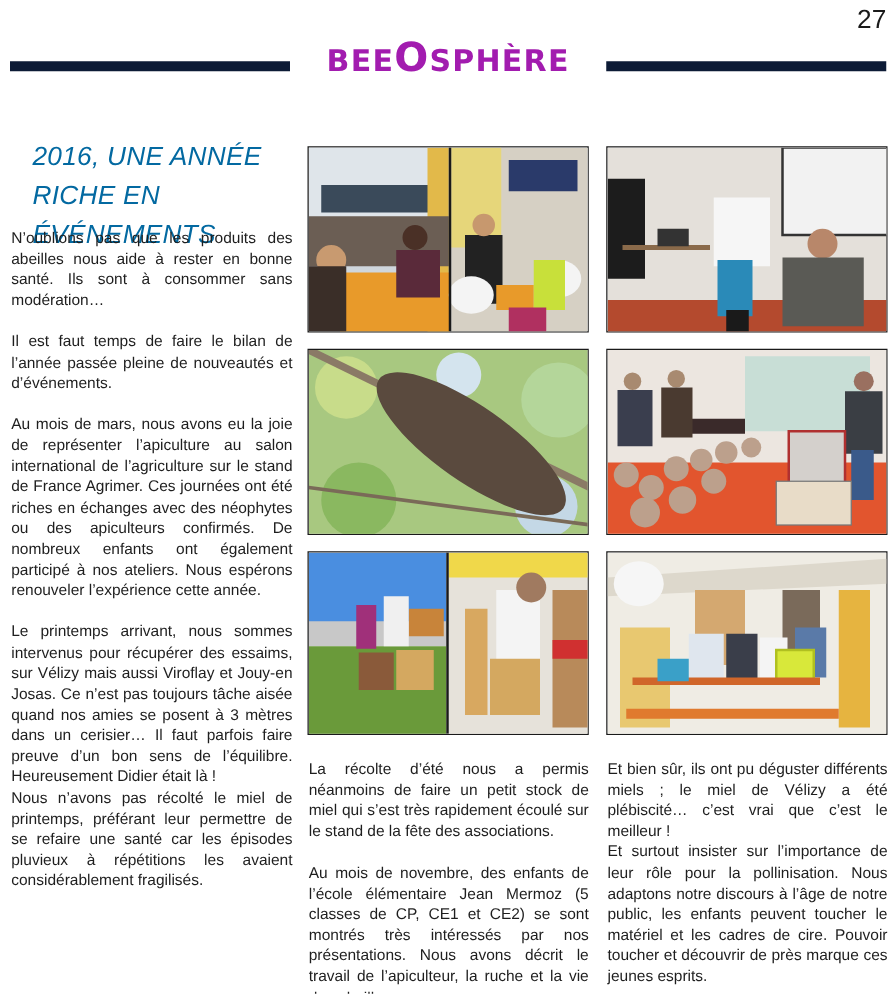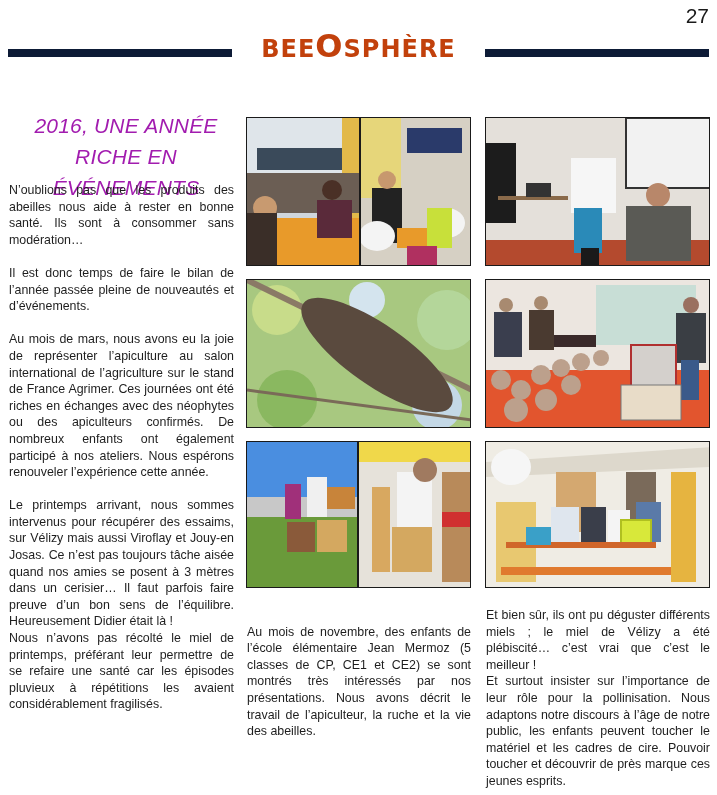--- a/index.html
+++ b/index.html
@@ -1,23 +1,23 @@
 <!DOCTYPE html>
 <html><head>
 <meta charset="utf-8">
 <style>
   html, body { margin: 0; padding: 0; background: #ffffff; }
   body { width: 717px; height: 795px; position: relative; overflow: hidden; font-family: "Liberation Sans", "DejaVu Sans", sans-serif; color: #1e1e1e; }
   .page-number { position: absolute; top: 4px; right: 8px; font-size: 21px; color: #1a1a1a; font-family: "Liberation Sans", sans-serif; }
   .rule { position: absolute; top: 49px; height: 8px; background: #0d1b36; }
   .rule.left { left: 8px; width: 224px; }
   .rule.right { left: 485px; width: 224px; }
-  .brand { position: absolute; top: 27px; left: 232px; width: 253px; text-align: center; font-family: "DejaVu Sans", sans-serif; font-weight: bold; color: #c2410c; font-size: 24px; letter-spacing: 1px; }
+  .brand { position: absolute; top: 27px; left: 232px; width: 253px; text-align: center; font-family: "DejaVu Sans", sans-serif; font-weight: bold; color: #a21caf; font-size: 24px; letter-spacing: 1px; }
   .brand .big { font-size: 32px; }
-  .title { position: absolute; left: 10px; top: 110px; width: 232px; font-family: "Liberation Sans", sans-serif; font-style: italic; color: #a21caf; font-size: 21px; line-height: 31px; letter-spacing: 0.2px; text-align: center; }
+  .title { position: absolute; left: 26px; top: 110px; width: 232px; font-family: "Liberation Sans", sans-serif; font-style: italic; color: #0369a1; font-size: 21px; line-height: 31px; letter-spacing: 0.2px; }
   .col { position: absolute; font-size: 12.4px; line-height: 16.6px; text-align: justify; color: #1e1e1e; font-family: "Liberation Sans", sans-serif; }
   .col p { margin: 0; }
   .col p.gap { margin-top: 16.6px; }
   .col1 { left: 9px; top: 182px; width: 225px; }
   .col2 { left: 247px; top: 607px; width: 224px; }
   .col3 { left: 486px; top: 607px; width: 224px; }
   .photo { position: absolute; border: 1px solid #1a1a1a; box-sizing: border-box; overflow: hidden; }
   .ph1 { left: 246px; top: 117px; width: 225px; height: 149px; }
   .ph2 { left: 485px; top: 117px; width: 225px; height: 149px; }
   .ph3 { left: 246px; top: 279px; width: 225px; height: 149px; }
@@ -35,21 +35,21 @@
 <div class="brand"><span>BEE</span><span class="big">O</span><span>SPHÈRE</span></div>
 <div class="rule right"></div>
 
 <div class="title">
   <div>2016, UNE ANNÉE</div>
   <div>RICHE EN ÉVÉNEMENTS</div>
 </div>
 
 <div class="col col1">
   <p>N’oublions pas que les produits des abeilles nous aide à rester en bonne santé. Ils sont à consommer sans modération…</p>
-  <p class="gap">Il est donc temps de faire le bilan de l’année passée pleine de nouveautés et d’événements.</p>
+  <p class="gap">Il est faut temps de faire le bilan de l’année passée pleine de nouveautés et d’événements.</p>
   <p class="gap">Au mois de mars, nous avons eu la joie de représenter l’apiculture au salon international de l’agriculture sur le stand de France Agrimer. Ces journées ont été riches en échanges avec des néophytes ou des apiculteurs confirmés. De nombreux enfants ont également participé à nos ateliers. Nous espérons renouveler l’expérience cette année.</p>
   <p class="gap">Le printemps arrivant,  nous sommes intervenus pour récupérer des essaims, sur Vélizy mais aussi Viroflay et Jouy-en Josas. Ce n’est pas  toujours tâche aisée quand nos amies se posent à 3 mètres dans un cerisier… Il faut parfois faire preuve d’un bon sens de l’équilibre. Heureusement Didier était là !</p>
   <p>Nous n’avons pas récolté le miel de printemps, préférant leur permettre de se refaire une santé car les épisodes pluvieux à répétitions les avaient considérablement fragilisés.</p>
 </div>
 
 <div class="photo ph1">
   <svg width="225" height="149" viewBox="0 0 225 149">
     <rect width="225" height="149" fill="#cfd6dc"></rect>
     <rect x="0" y="0" width="112" height="60" fill="#dfe5ea"></rect>
     <rect x="10" y="30" width="90" height="22" fill="#3a4a5a"></rect>
@@ -169,20 +169,21 @@
     <rect x="122" y="68" width="22" height="38" fill="#f4f4f4"></rect>
     <rect x="150" y="60" width="25" height="40" fill="#5a7aa8"></rect>
     <rect x="135" y="78" width="30" height="25" fill="#d8e83a" stroke="#b0c020" stroke-width="2"></rect>
     <rect x="20" y="100" width="150" height="6" fill="#d0662a"></rect>
     <rect x="15" y="125" width="170" height="8" fill="#e07a2e"></rect>
     <rect x="40" y="85" width="25" height="18" fill="#3aa0c8"></rect>
   </svg>
 </div>
 
 <div class="col col2">
+  <p>La récolte d’été nous a permis néanmoins de faire un petit stock de miel qui s’est très rapidement écoulé sur le stand de la fête des associations.</p>
   <p class="gap">Au mois de novembre, des enfants de l’école élémentaire Jean Mermoz (5 classes de CP, CE1 et CE2) se sont montrés très intéressés par nos présentations. Nous avons décrit le travail de l’apiculteur, la ruche et la vie des abeilles.</p>
 </div>
 
 <div class="col col3">
   <p>Et bien sûr, ils ont pu déguster différents miels ; le miel de Vélizy a été plébiscité… c’est vrai que c’est le meilleur !</p>
   <p>Et surtout insister sur l’importance de leur rôle pour la pollinisation. Nous adaptons notre discours à l’âge de notre public, les enfants peuvent toucher le matériel et les cadres de cire. Pouvoir toucher et découvrir de près marque ces jeunes esprits.</p>
 
 </div>
 
 </body></html>

